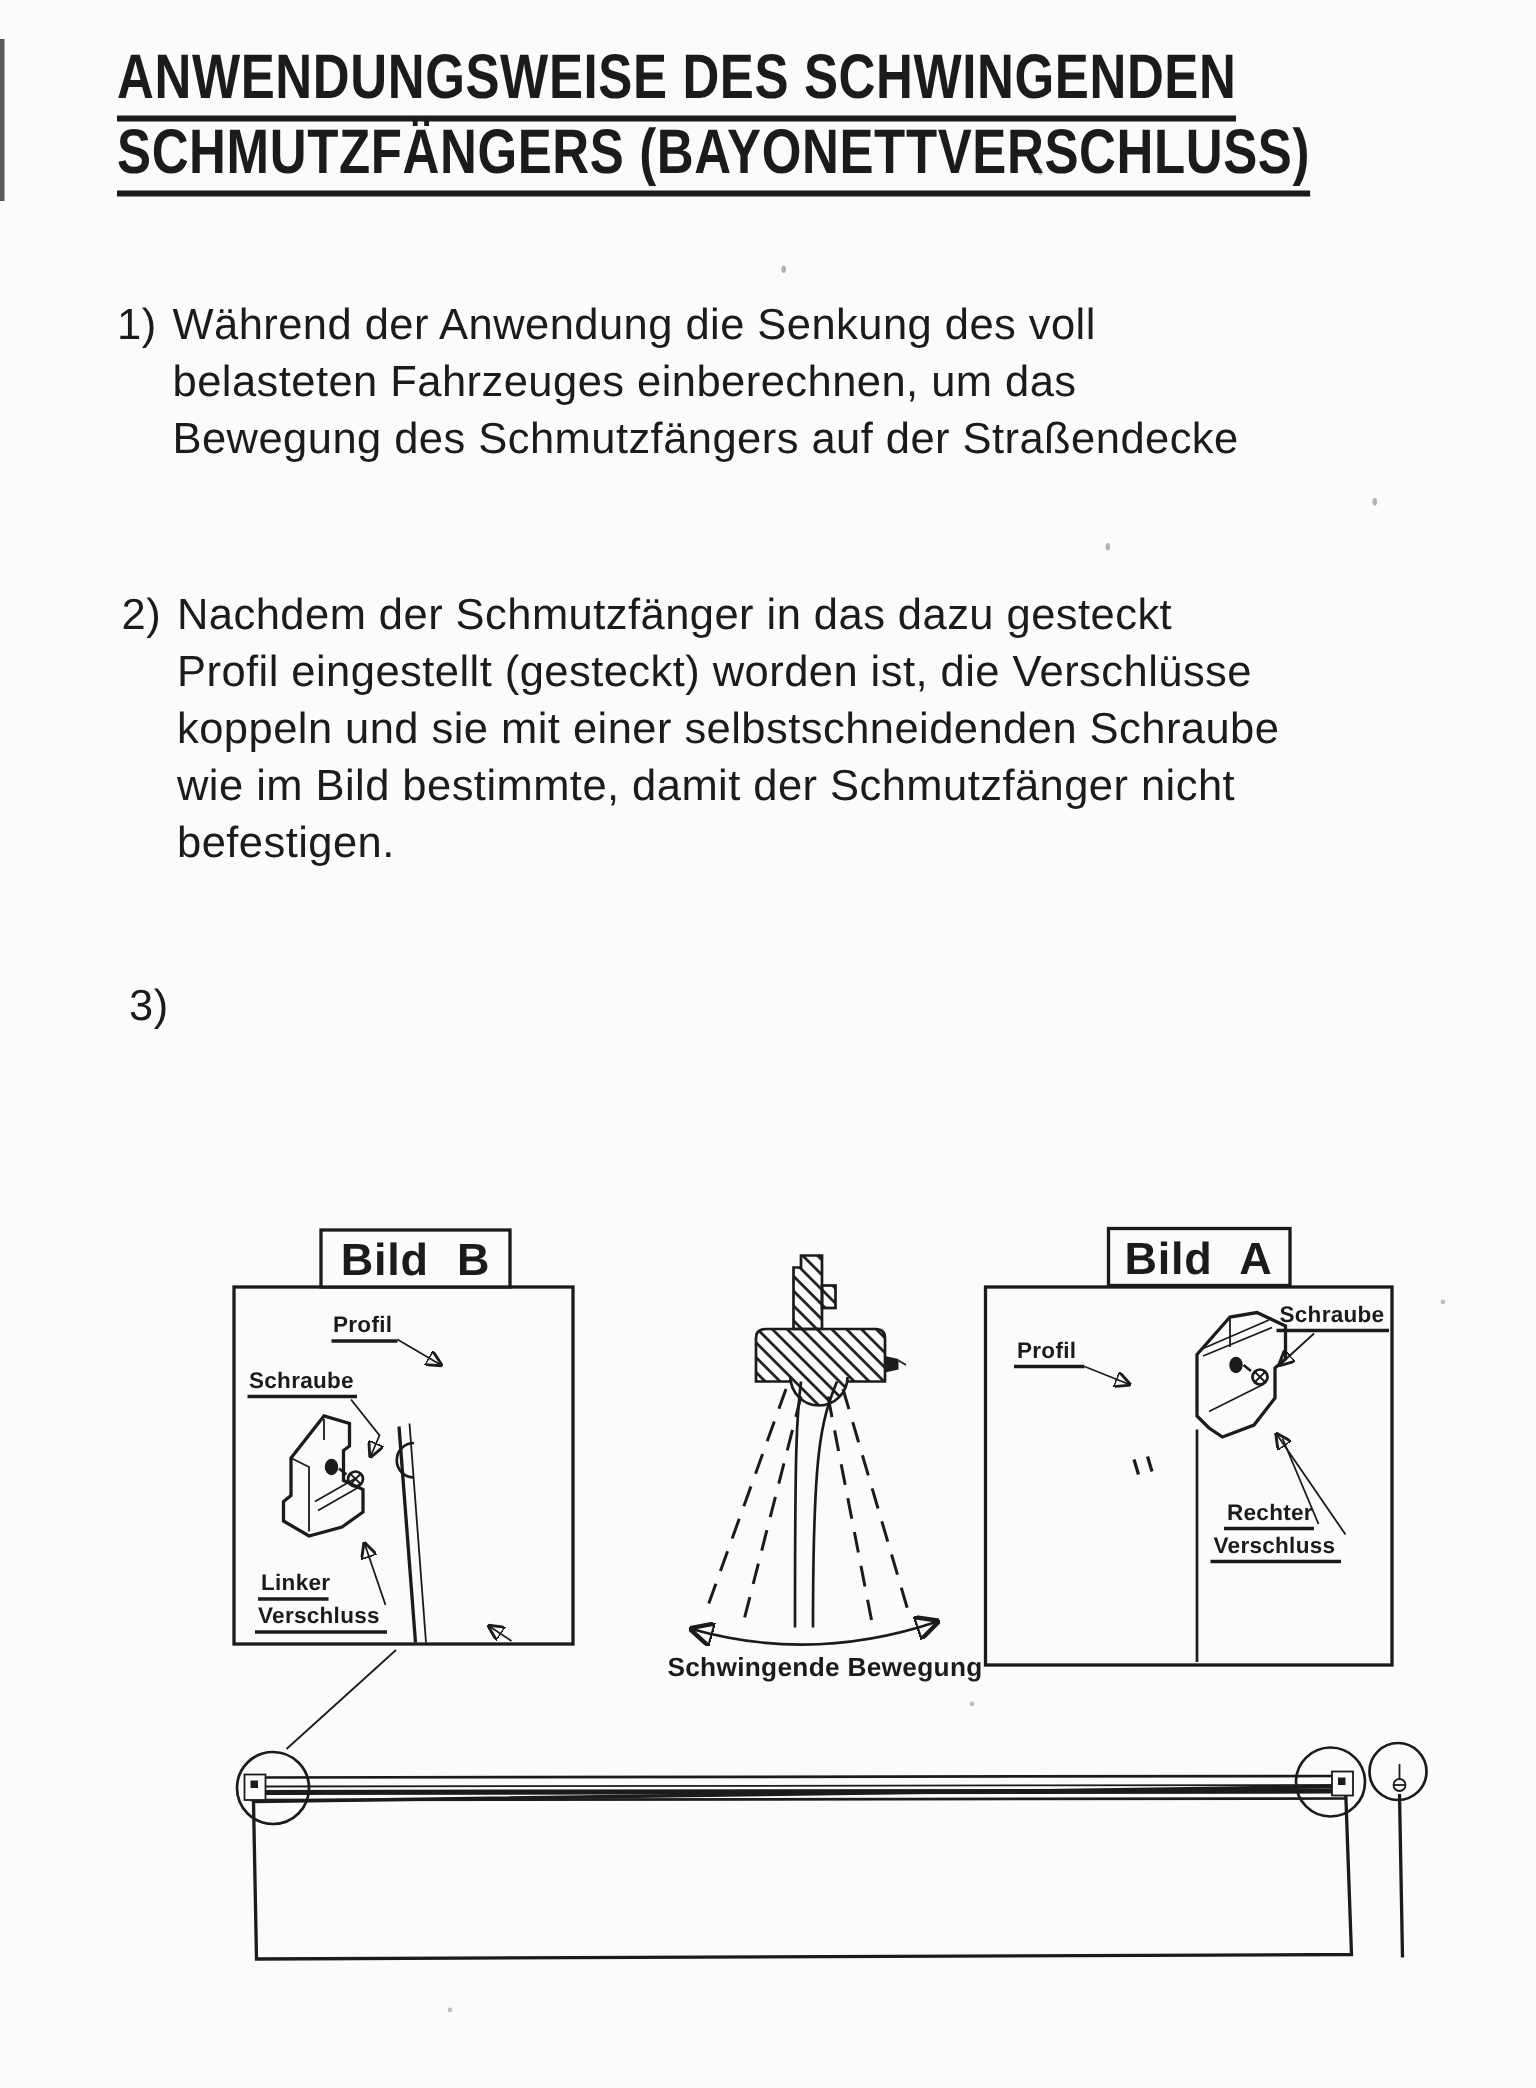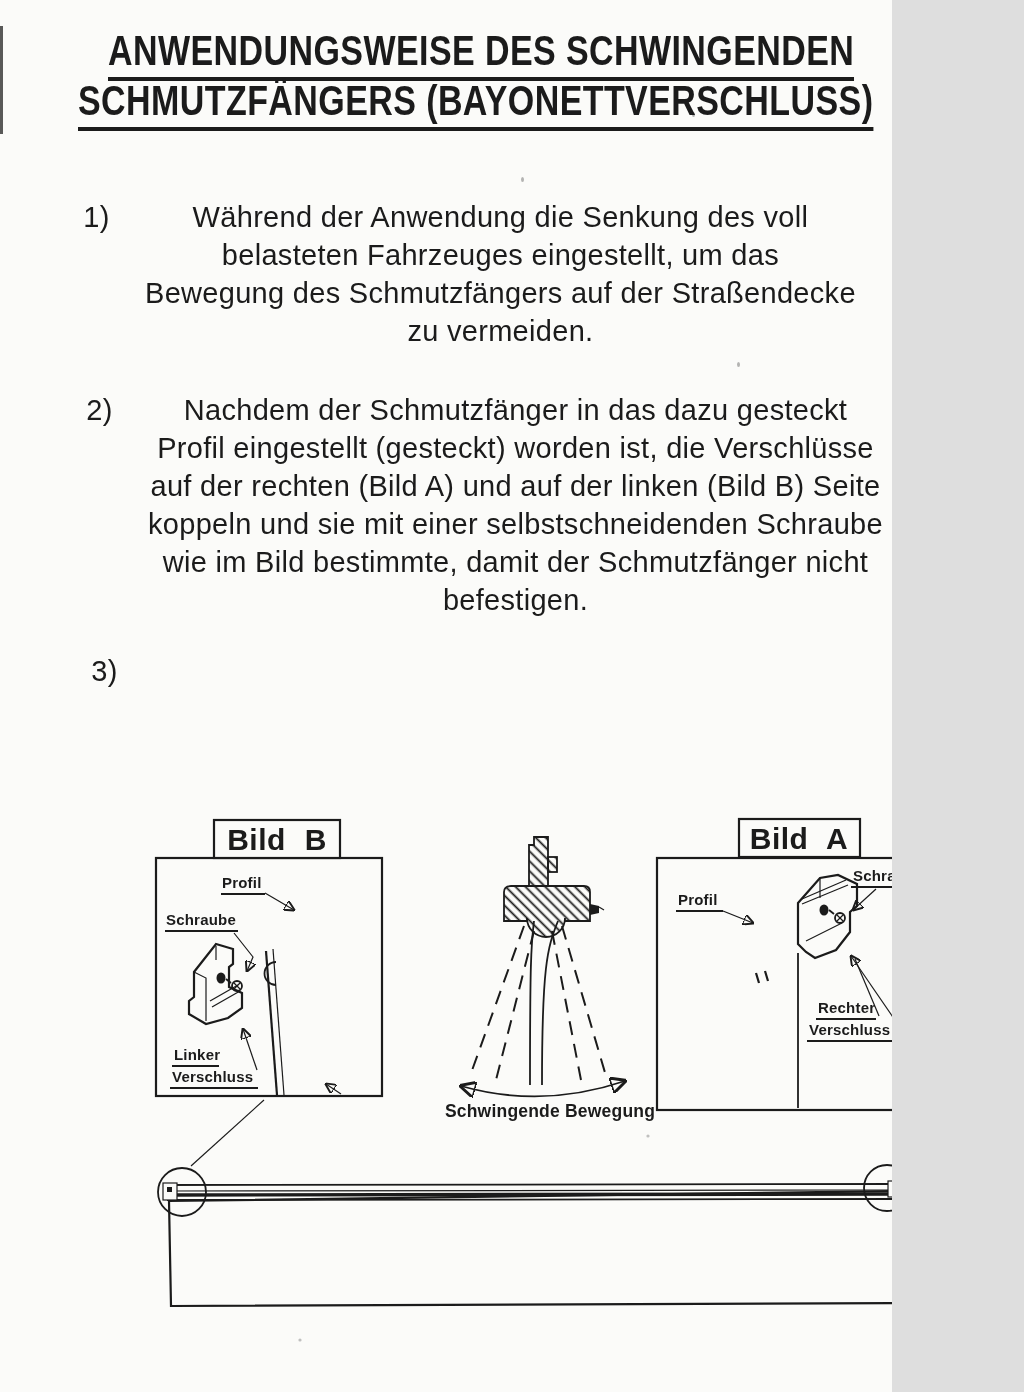--- a/index.html
+++ b/index.html
@@ -1,32 +1,31 @@
 <!DOCTYPE html>
 <html style="--ink: #1b1b1b; --paper: #fbfbf9;"><head>
 <meta charset="utf-8">
 <style>
   html,body{margin:0;padding:0;background:#dedede;}
   .page{
-    position:relative;width:892px;height:1392px;overflow:hidden;
+    position:relative;width:1024px;height:1392px;overflow:hidden;
     background:var(--paper,#fbfbf9);color:var(--ink,#1b1b1b);
     font-family:"Liberation Sans",sans-serif;
-    text-align:center;
   }
   .edge-mark{position:absolute;left:0;top:26px;width:3px;height:108px;background:#3c3c3c;opacity:.85;}
   .speck{position:absolute;width:3px;height:5px;background:#6b6b6b;border-radius:50%;opacity:.5;}
   
   .title{position:absolute;left:78px;top:28px;font-weight:bold;font-size:42px;line-height:46px;white-space:nowrap;}
   .trow{height:50px;}
   .tline{display:inline-block;transform:scaleX(.81);transform-origin:0 0;
          border-bottom:4px solid currentColor;padding-bottom:3px;letter-spacing:.5px;}
   
   .para{position:absolute;display:flex;font-size:29px;line-height:38px;letter-spacing:.3px;white-space:nowrap;}
   .num{width:37px;flex:none;}
-  .pline{display:block;margin-left:30px;}
+  .pline{display:block;}
   
   .figures{position:absolute;left:0;top:810px;}
   .figures line,.figures path,.figures rect,.figures circle,.figures ellipse{
     stroke:var(--ink,#1b1b1b);stroke-width:1.8;fill:none;stroke-linecap:butt;stroke-linejoin:miter;}
   .figures .thin{stroke-width:1.2;}
   .figures .sw2{stroke-width:2.2;}
   .figures .thick{stroke-width:3.4;}
   .figures .dash{stroke-width:2;stroke-dasharray:14 9;}
   .figures .fill{fill:var(--ink,#1b1b1b);stroke:none;}
   .figures .paper{fill:var(--paper,#fbfbf9);}
@@ -50,32 +49,30 @@
 
   <header class="title">
     <div class="trow"><span class="tline">ANWENDUNGSWEISE DES SCHWINGENDEN</span></div>
     <div class="trow"><span class="tline">SCHMUTZFÄNGERS (BAYONETTVERSCHLUSS)</span></div>
   </header>
 
   <section class="para" style="left:78px;top:198px;">
     <span class="num">1)</span>
     <span class="plines">
       <span class="pline">Während der Anwendung die Senkung des voll</span>
-      <span class="pline">belasteten Fahrzeuges eingestellt, um das</span>
+      <span class="pline">belasteten Fahrzeuges einberechnen, um das</span>
       <span class="pline">Bewegung des Schmutzfängers auf der Straßendecke</span>
-      <span class="pline">zu vermeiden.</span>
     </span>
   </section>
 
   <section class="para" style="left:81px;top:391px;">
     <span class="num">2)</span>
     <span class="plines">
       <span class="pline">Nachdem der Schmutzfänger in das dazu gesteckt</span>
       <span class="pline">Profil eingestellt (gesteckt) worden ist, die Verschlüsse</span>
-      <span class="pline">auf der rechten (Bild A) und auf der linken (Bild B) Seite</span>
       <span class="pline">koppeln und sie mit einer selbstschneidenden Schraube</span>
       <span class="pline">wie im Bild bestimmte, damit der Schmutzfänger nicht</span>
       <span class="pline">befestigen.</span>
     </span>
   </section>
 
   <section class="para" style="left:86px;top:652px;">
     <span class="num">3)</span>
     <span class="plines">
     </span>

